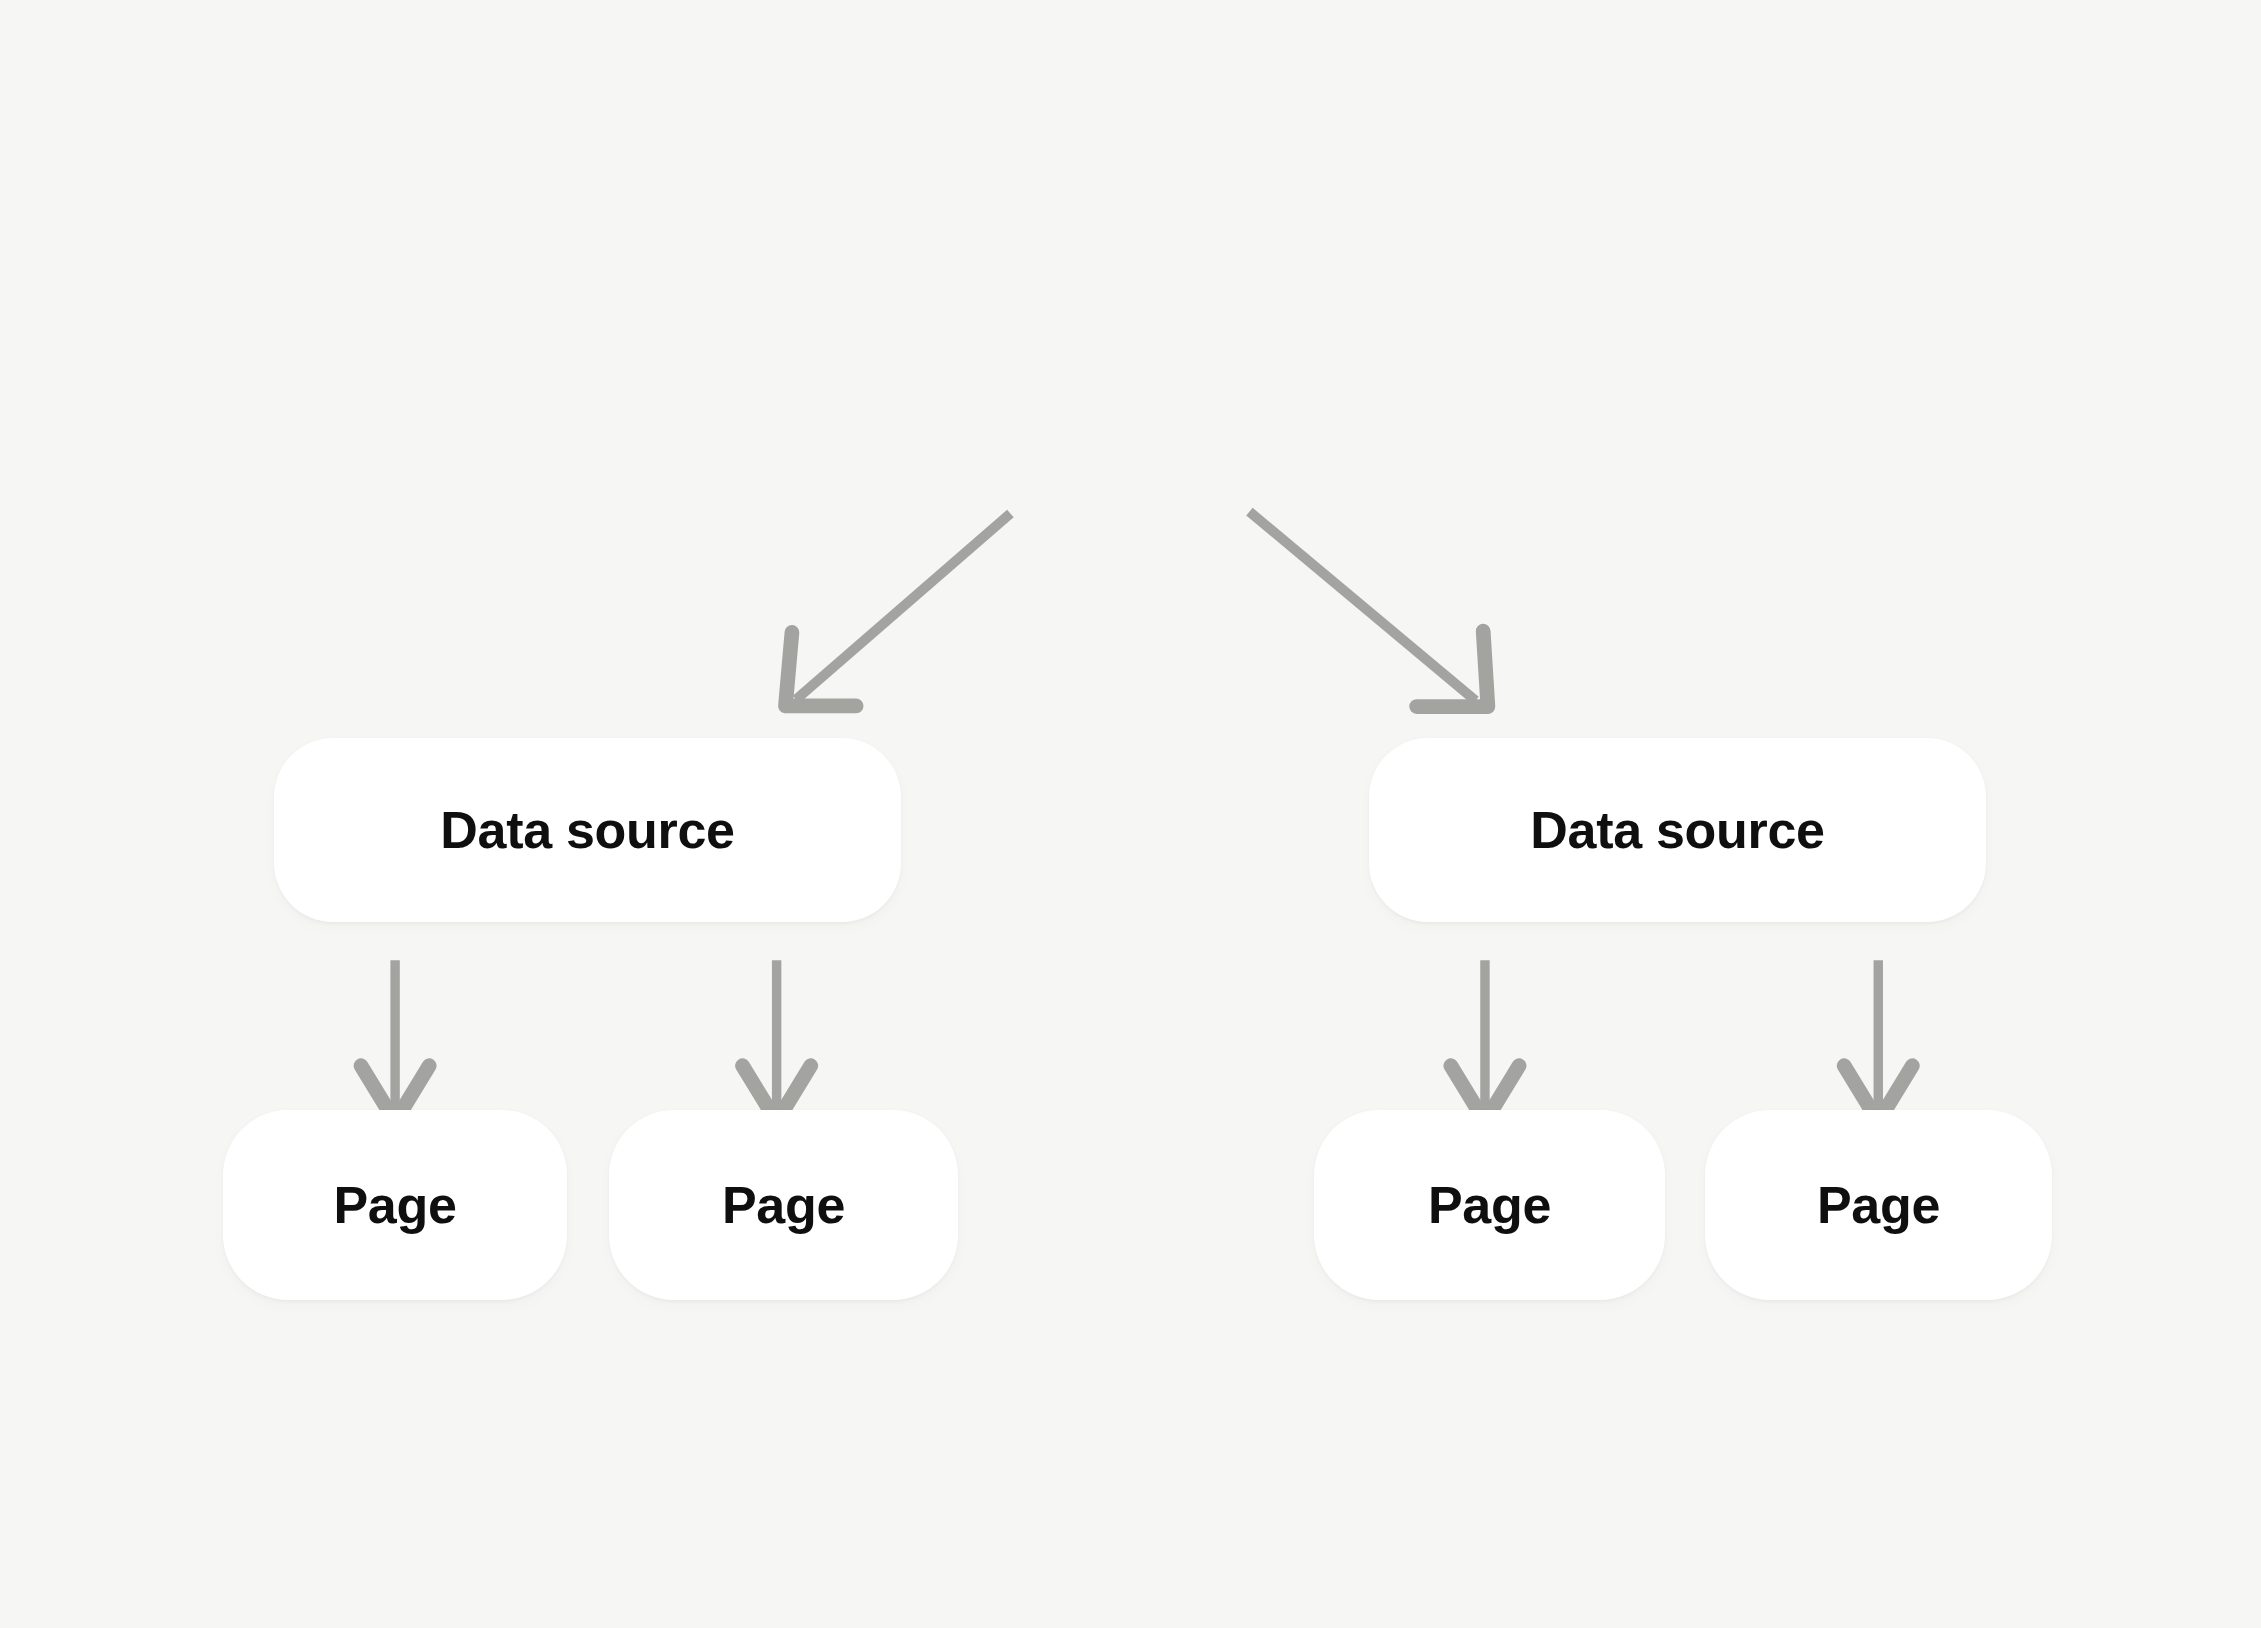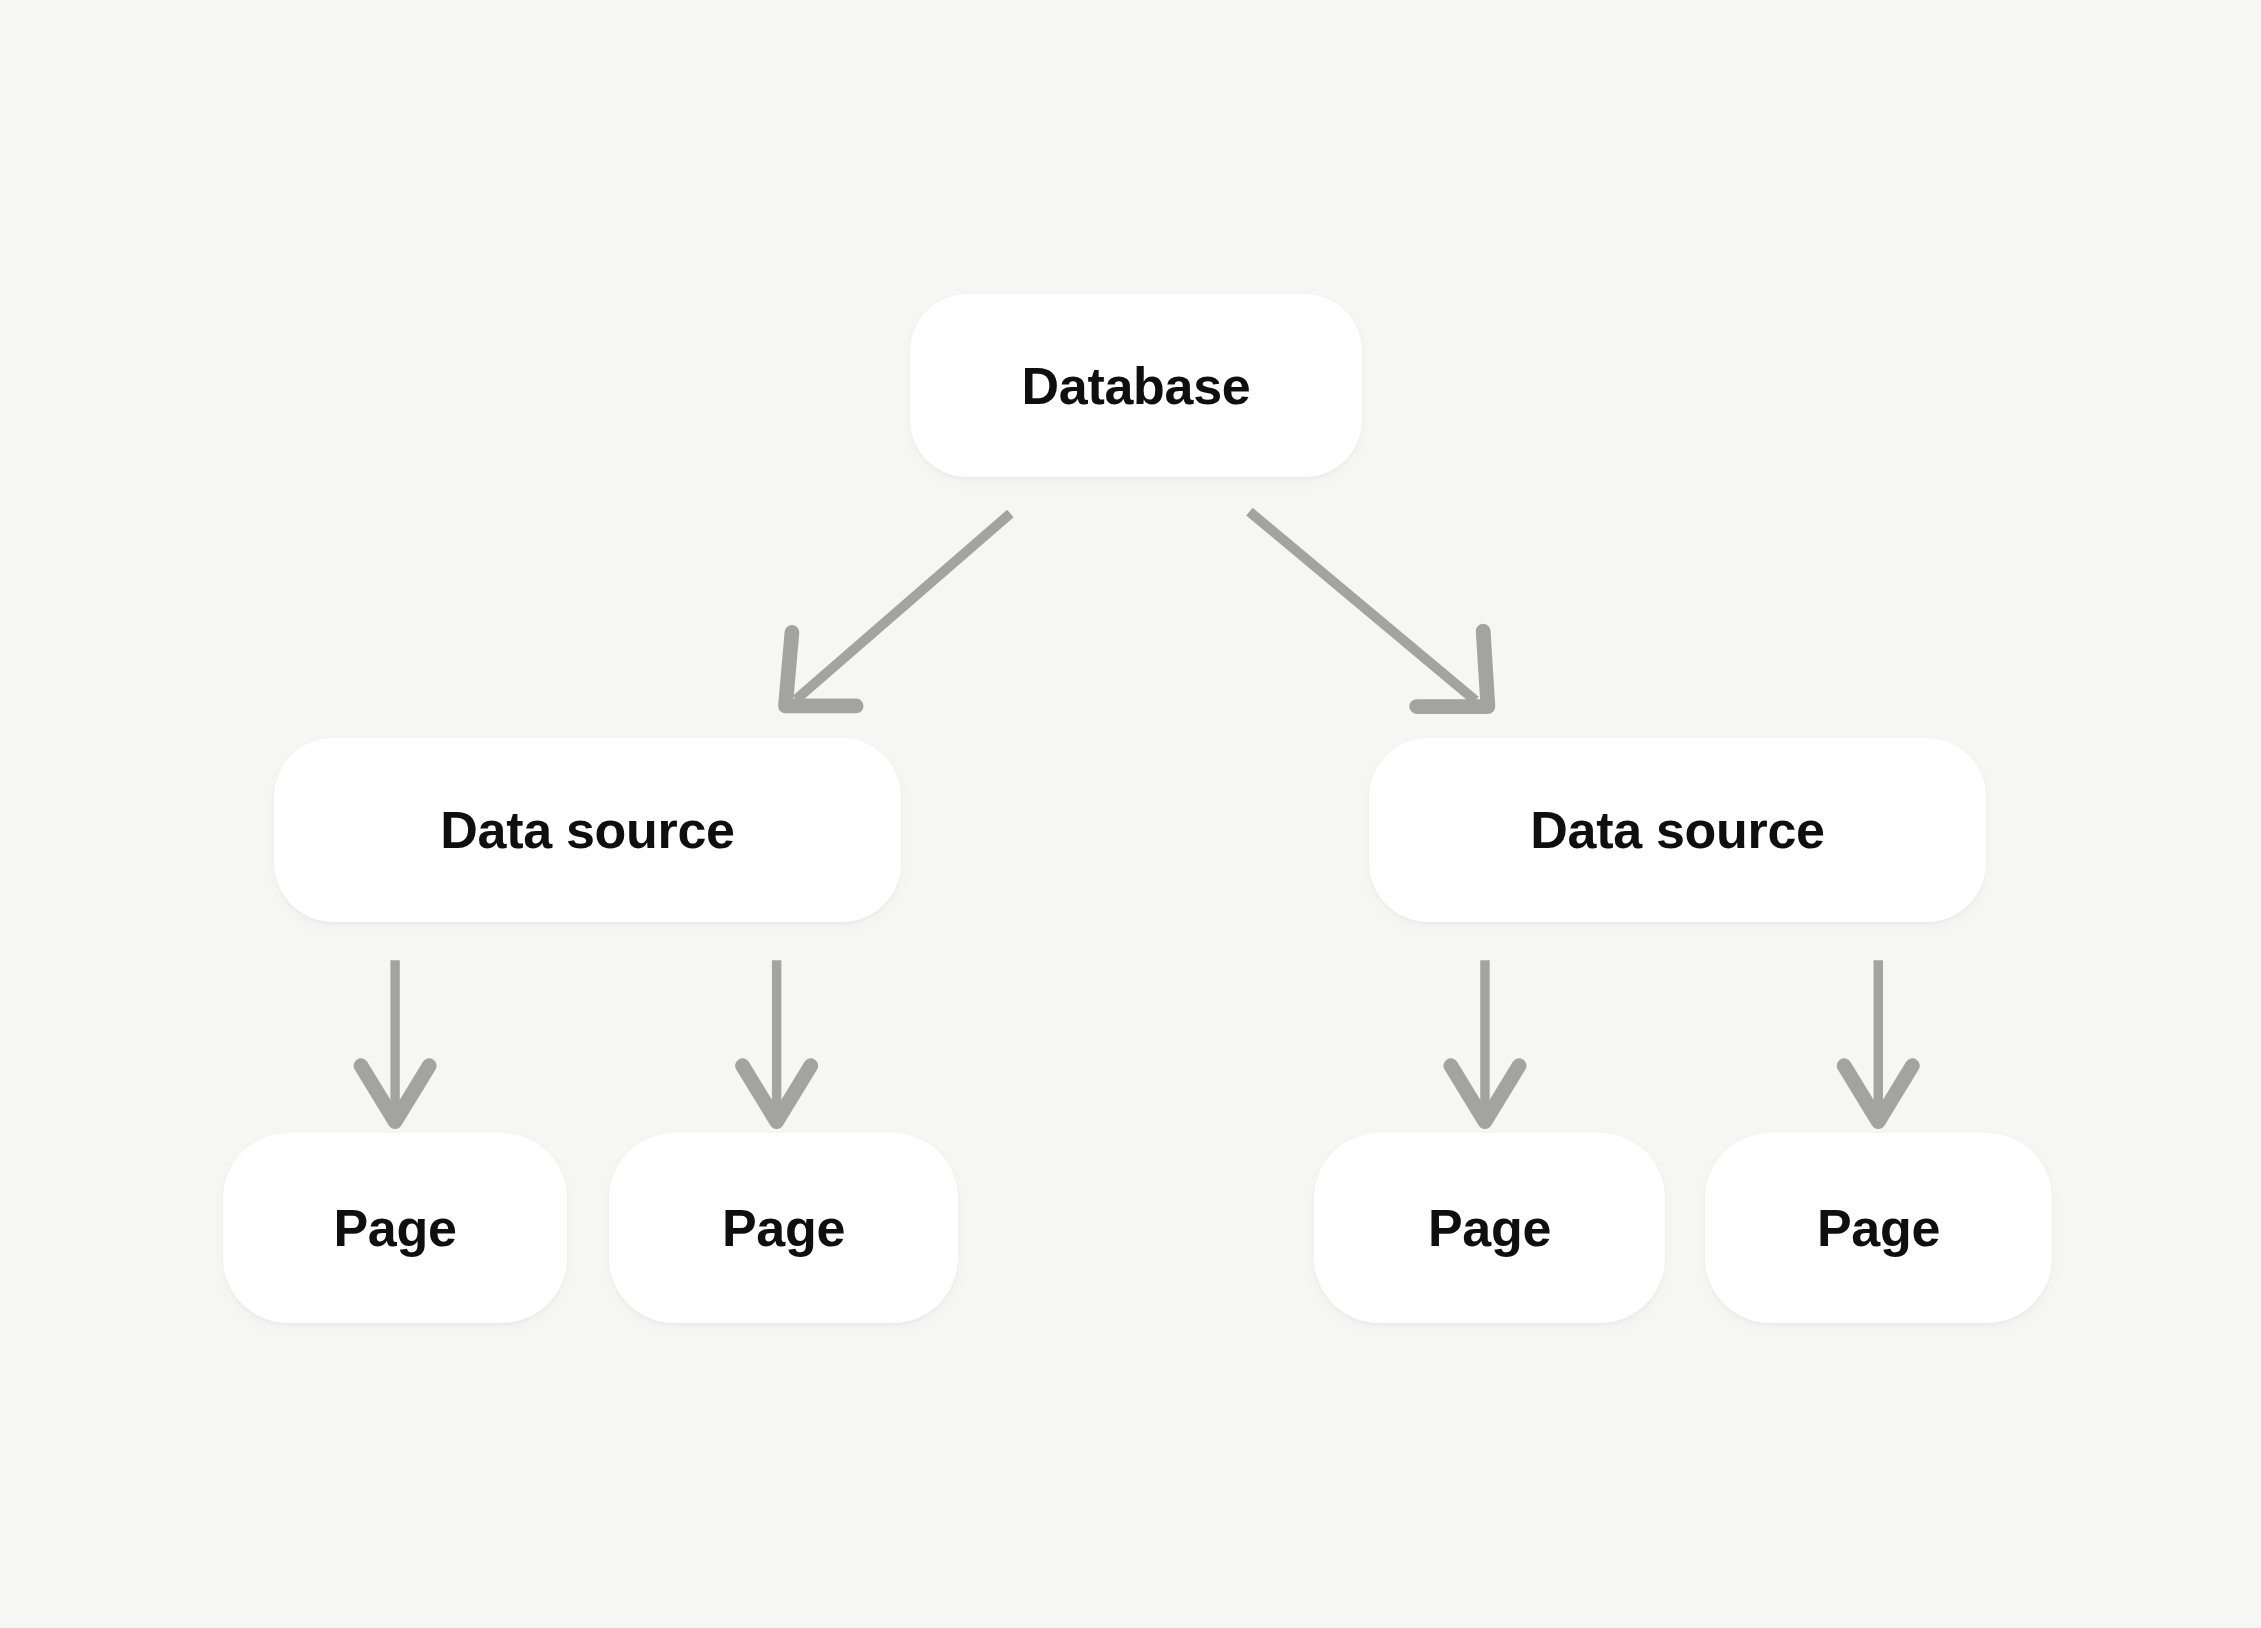--- a/index.html
+++ b/index.html
@@ -70,21 +70,21 @@
     top: 738px;
     width: 617px;
     height: 184px;
     border-radius: 59px;
   }
   #node-datasource-1 .node-label,
   #node-datasource-2 .node-label { font-size: 52px; }
 
   
   .node-page {
-    top: 1133px;
+    top: 1110px;
     height: 190px;
     border-radius: 65px;
     align-items: center;
   }
   #node-page-1 { left: 223px;  width: 344px; }
   #node-page-2 { left: 609px; width: 349px; }
   #node-page-3 { left: 1314px; width: 351px; }
   #node-page-4 { left: 1705px; width: 347px; }
   .node-page .node-label { font-size: 52px; }
 </style>
@@ -119,23 +119,20 @@
       <path d="M 2522 1631 L 2522 1880" fill="none" stroke="#a3a3a0" stroke-width="16" stroke-linecap="butt"></path>
       <path d="M 2464 1810 L 2522 1905 L 2580 1810" fill="none" stroke="#a3a3a0" stroke-width="25" stroke-linecap="round" stroke-linejoin="round"></path>
     </g>
 
     <g>
       <path d="M 3190 1631 L 3190 1880" fill="none" stroke="#a3a3a0" stroke-width="16" stroke-linecap="butt"></path>
       <path d="M 3132 1810 L 3190 1905 L 3248 1810" fill="none" stroke="#a3a3a0" stroke-width="25" stroke-linecap="round" stroke-linejoin="round"></path>
     </g>
   </svg>
 
-  <div class="node" id="node-database">
-    <span class="node-label">Database</span>
-  </div>
 
   <div class="node" id="node-datasource-1">
     <span class="node-label">Data source</span>
   </div>
 
   <div class="node" id="node-datasource-2">
     <span class="node-label">Data source</span>
   </div>
 
   <div class="node node-page" id="node-page-1">

